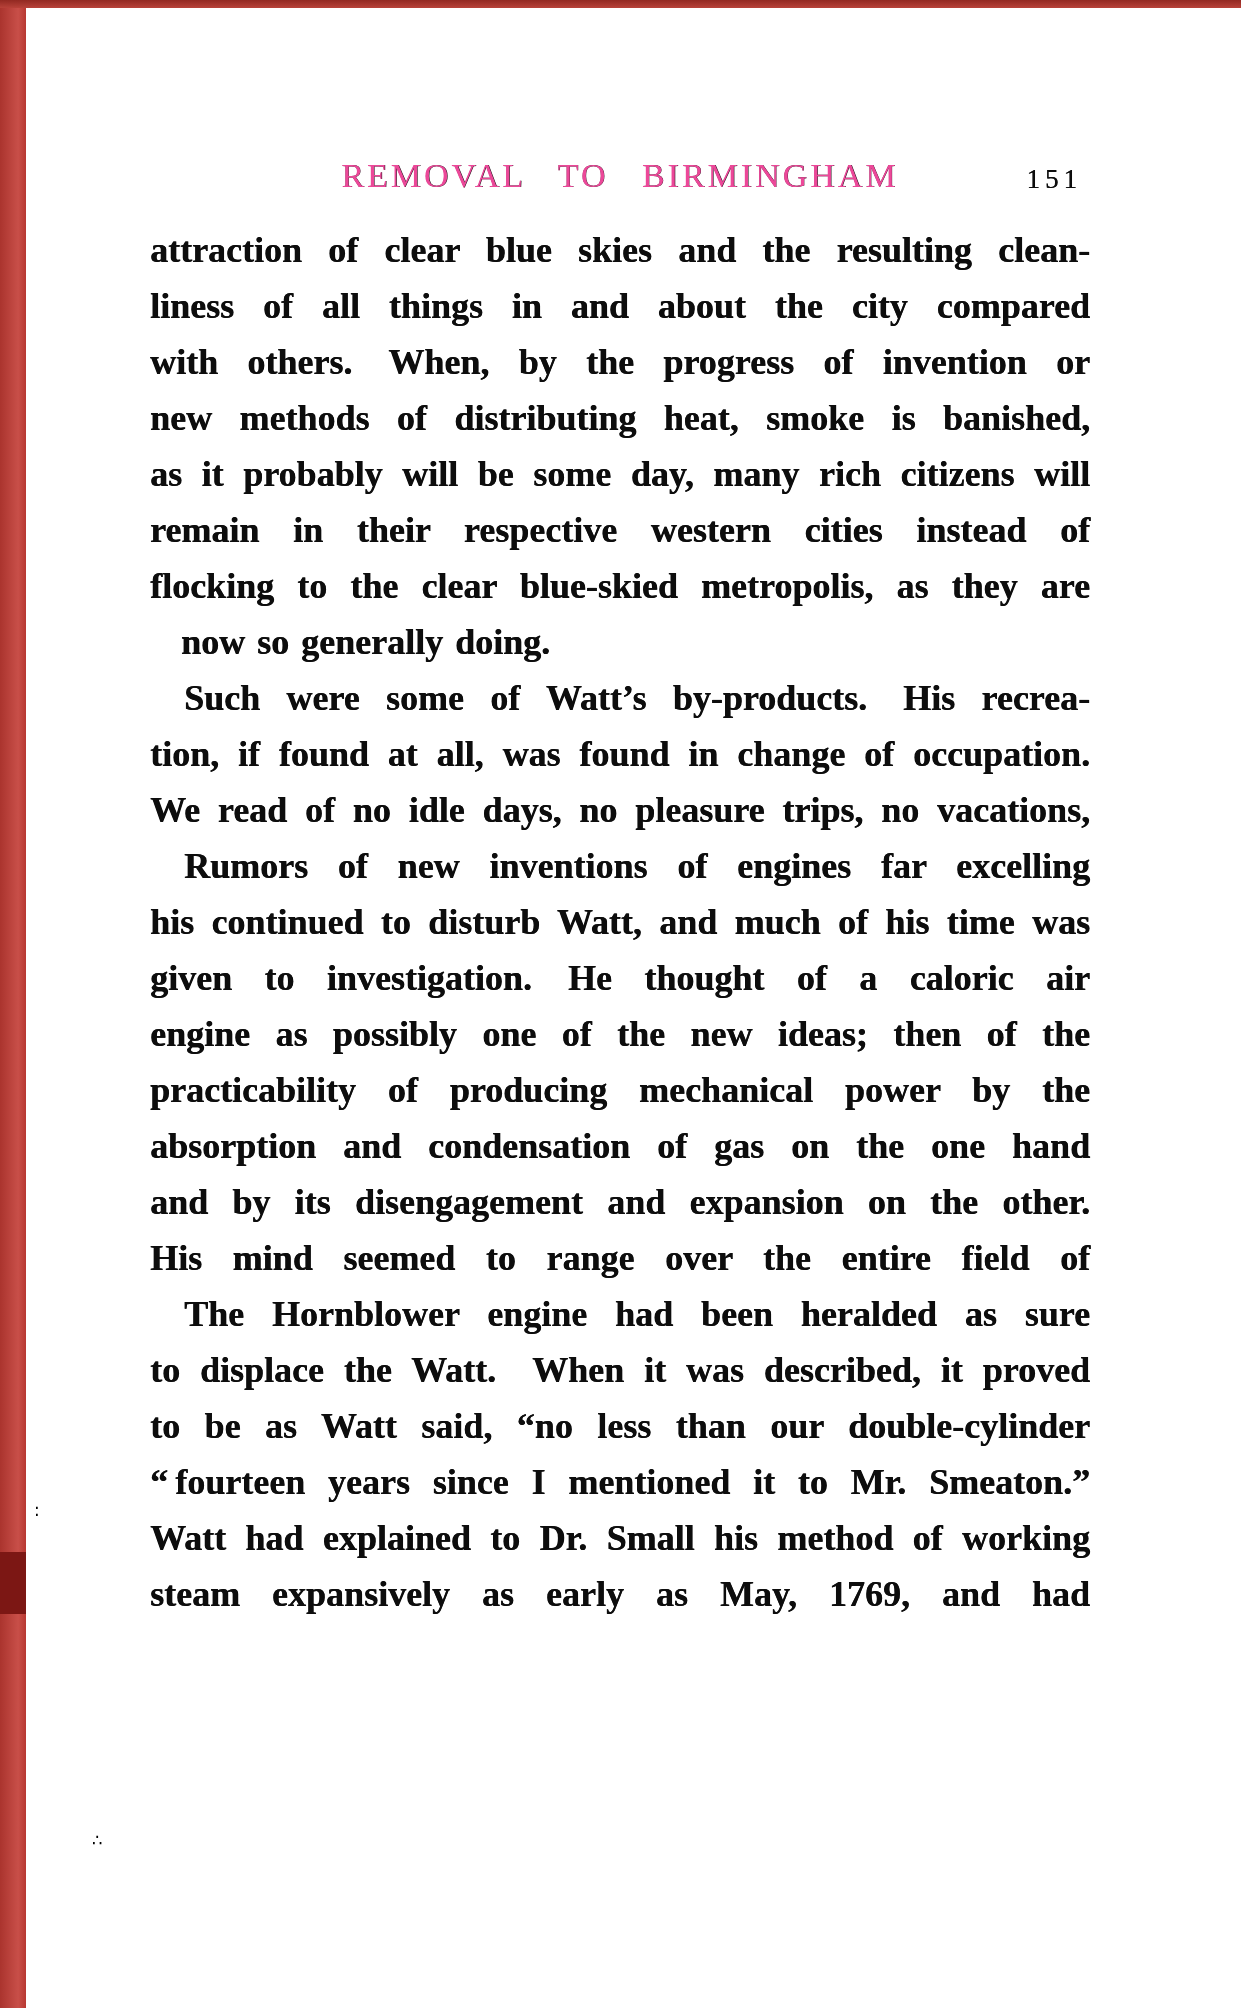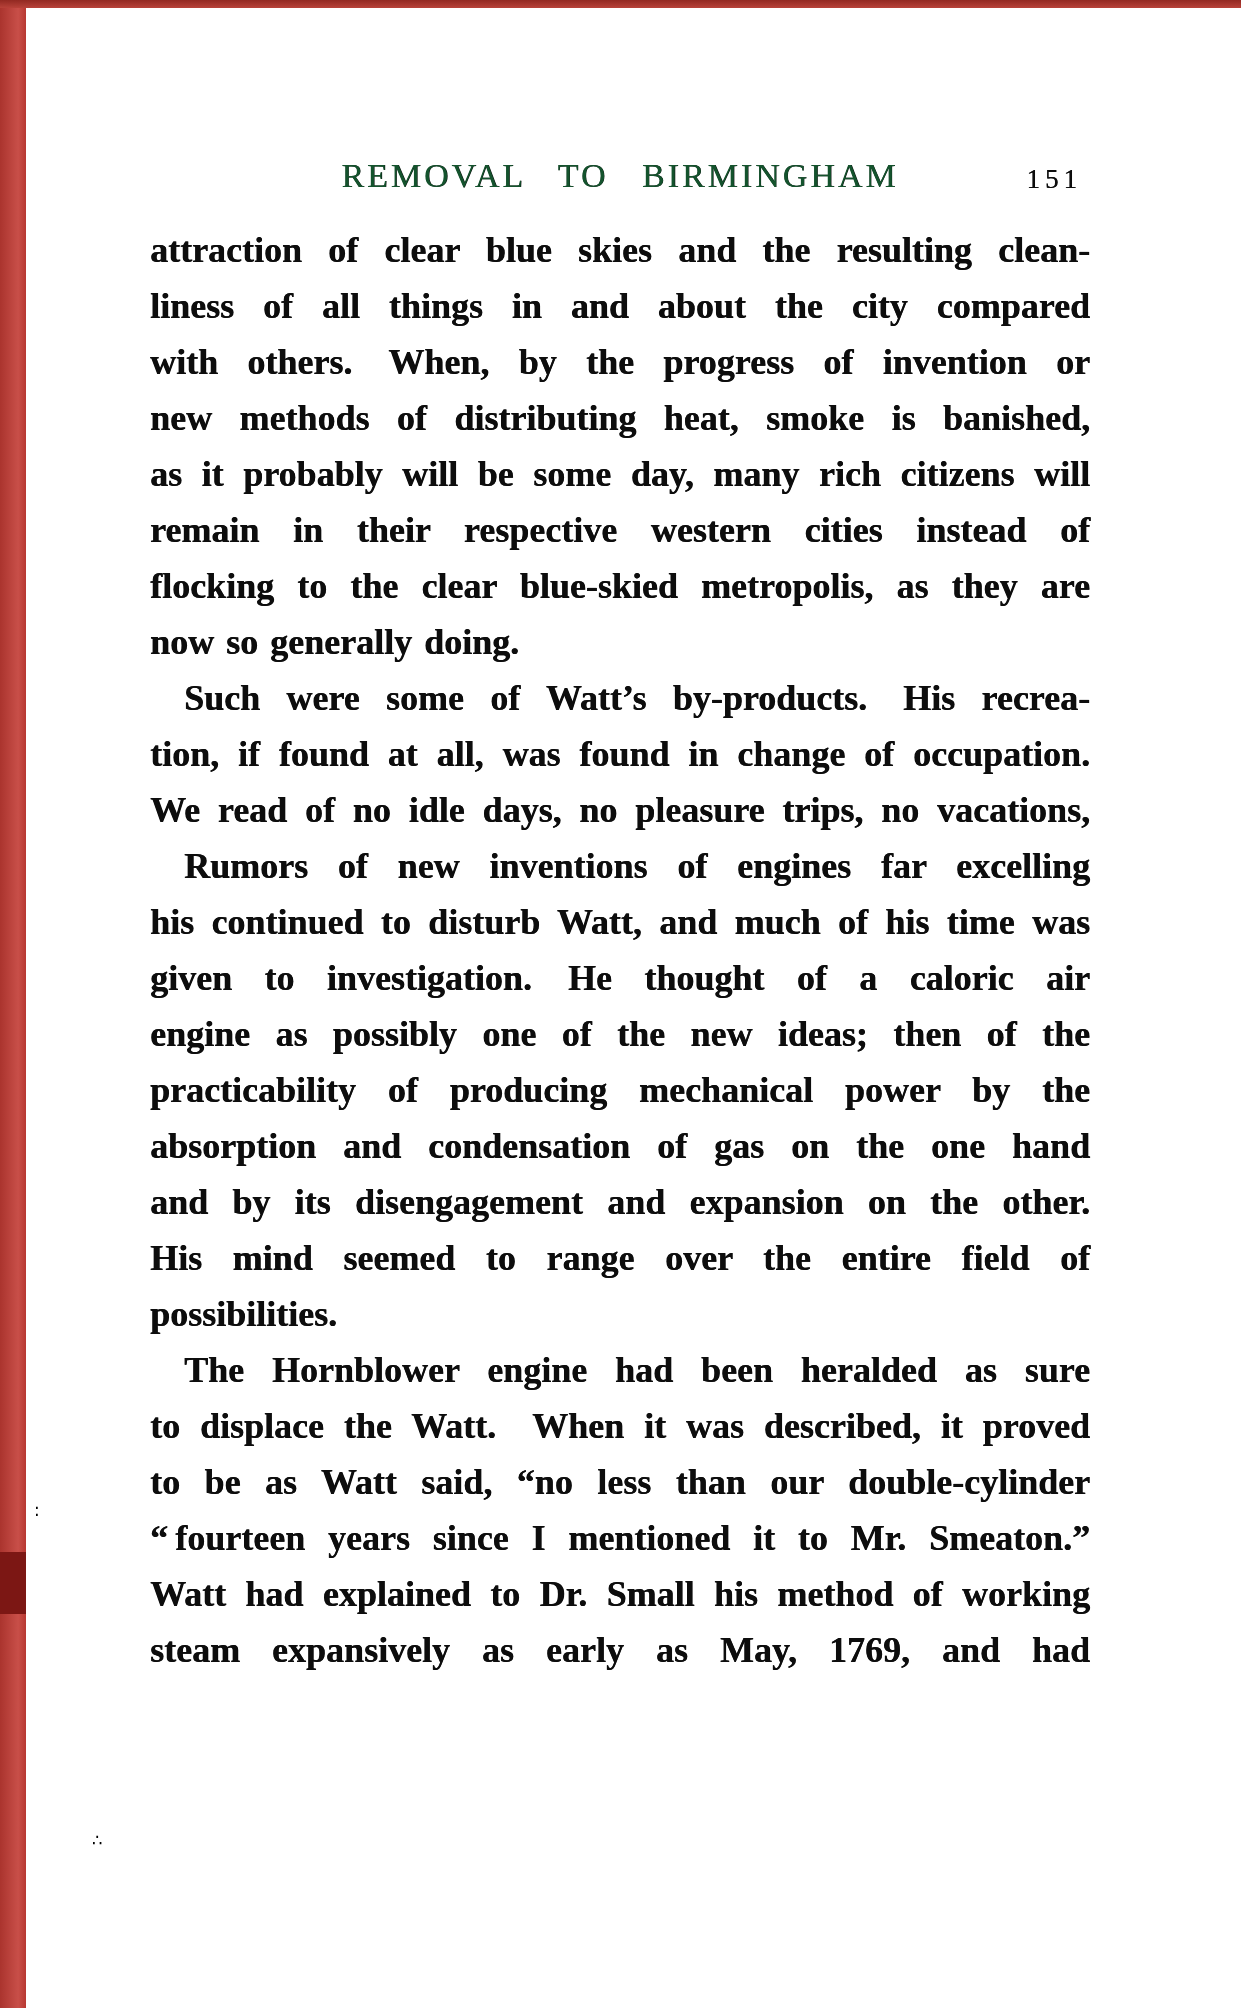--- a/index.html
+++ b/index.html
@@ -26,41 +26,41 @@
     position:absolute;left:0;top:1552px;width:26px;height:62px;
     background:var(--dark-blob,#7c1714);
   }
   .running-head{
     position:absolute;left:150px;top:153px;width:940px;height:46px;
   }
   .head-title{
     display:block;text-align:center;
     font-size:34px;line-height:46px;
     letter-spacing:3px;word-spacing:22px;
-    color:#14532d;
+    color:#ec4899;
     text-shadow:0.4px 0 0 #0a0a0a;
   }
   .head-page-number{
     position:absolute;right:8px;top:5px;
     font-size:27px;line-height:42px;letter-spacing:5px;
     text-shadow:0.3px 0 0 #0a0a0a;
   }
   .body-text{
     position:absolute;left:150px;top:222px;width:940px;
   }
   .para{margin:0;padding:0;font-weight:bold;}
   .line{
     height:56px;line-height:56px;
     font-size:36px;
     text-align:justify;text-align-last:justify;
     word-spacing:3px;
     white-space:nowrap;
     text-shadow:0.4px 0 0 #0d0d0d;
   }
-  .line.no-just{text-align:left;text-align-last:left;white-space:normal;}
+  .line.no-just{text-align:left;text-align-last:left;white-space:normal;margin-left:31px;}
   .line.indent{text-indent:34px;}
   .speck{
     position:absolute;
     font-size:17px;line-height:17px;
     color:#000;
     font-family:"DejaVu Sans", sans-serif;
   }
 </style>
 </head>
 <body>
@@ -94,21 +94,20 @@
       </div>
       <div class="para">
         <div class="line indent">Rumors of new inventions of engines far excelling</div>
         <div class="line">his continued to disturb Watt, and much of his time was</div>
         <div class="line">given to investigation. He thought of a caloric air</div>
         <div class="line">engine as possibly one of the new ideas; then of the</div>
         <div class="line">practicability of producing mechanical power by the</div>
         <div class="line">absorption and condensation of gas on the one hand</div>
         <div class="line">and by its disengagement and expansion on the other.</div>
         <div class="line">His mind seemed to range over the entire field of</div>
-        <div class="line no-just">possibilities.</div>
       </div>
       <div class="para">
         <div class="line indent">The Hornblower engine had been heralded as sure</div>
         <div class="line">to displace the Watt. When it was described, it proved</div>
         <div class="line">to be as Watt said, “no less than our double-cylinder</div>
         <div class="line">“ fourteen years since I mentioned it to Mr. Smeaton.”</div>
         <div class="line">Watt had explained to Dr. Small his method of working</div>
         <div class="line">steam expansively as early as May, 1769, and had</div>
       </div>
     </div>

